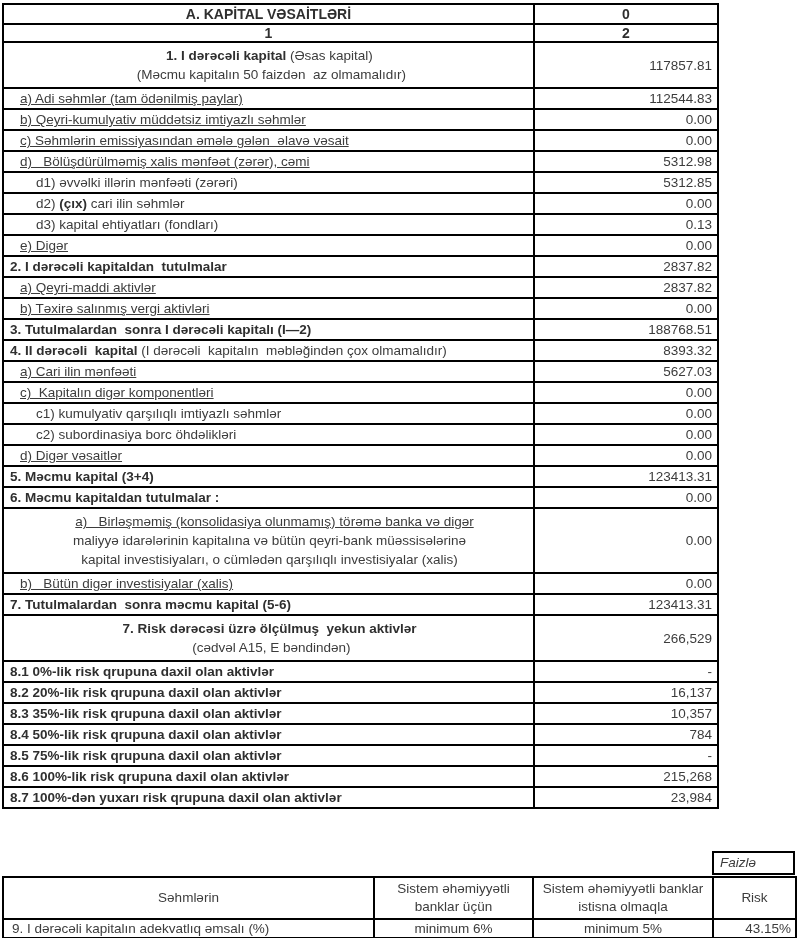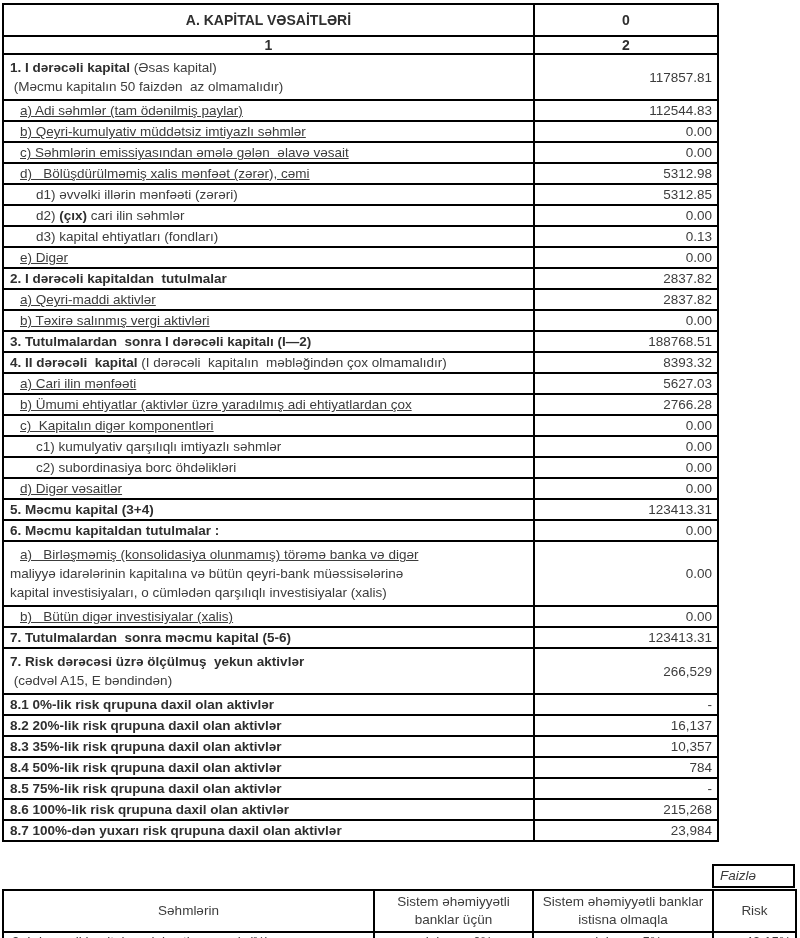--- a/index.html
+++ b/index.html
@@ -8,37 +8,38 @@
     background: #ffffff;
     font-family: "Liberation Sans", sans-serif;
     color: #3c3c3c;
     overflow: hidden;
   }
   table { border-collapse: collapse; table-layout: fixed; }
 
   
   .main { width: 715px; margin: 3px 0 0 2px; }
   .main th, .main td { border: 2px solid #000; vertical-align: middle; }
-  .main th.title-cell { font-size: 14px; font-weight: bold; text-align: center; height: 32px; color: #2f2f2f; margin-left: 35px; }
+  .main th.title-cell { font-size: 14px; font-weight: bold; text-align: center; height: 20px; color: #2f2f2f; margin-left: 35px; }
   .main th.numh { font-size: 14px; font-weight: bold; text-align: center; height: 18px; color: #2f2f2f; }
   .main td.lbl { font-size: 13.5px; line-height: 17px; padding: 1px 4px 1px 6px; }
   .main td.val { font-size: 13.5px; text-align: right; padding: 1px 5px 1px 2px; margin-left: 36px; }
   .main tr.single td { height: 17px; }
-  .main td.lbl.multi { padding-top: 3px; padding-bottom: 3px; line-height: 19px; }
+  .main td.lbl.multi { padding-top: 3px; padding-bottom: 3px; line-height: 19px; text-align: center; }
   .line { white-space: pre-wrap; }
   .b { font-weight: bold; color: #2f2f2f; }
   td.lbl.ind1 .line:first-child { padding-left: 10px; text-decoration: underline; }
   td.lbl.ind2 .line:first-child { padding-left: 26px; }
 
   
   .faizle-wrap { width: 793px; margin: 22px 0 1px 2px; display: flex; justify-content: flex-end; }
   .faizle {
     width: 83px; border: 2px solid #000;
     font-size: 13.5px; font-style: italic;
     padding: 2px 2px 3px 6px;
+    margin-top: 20px;
   }
 
   
   .ratios { width: 793px; margin: 0 0 0 2px; }
   .ratios th, .ratios td { border: 2px solid #000; vertical-align: middle; font-size: 13.5px; }
   .ratios th { font-weight: normal; text-align: center; padding: 2px 6px; line-height: 18px; height: 40px; }
   .ratios td { height: 18px; line-height: 17px; }
   .ratios td.lab { text-align: left; padding-left: 8px; }
   .ratios td.cen { text-align: center; }
   .ratios td.fact { text-align: right; padding-right: 4px; }
@@ -148,26 +149,20 @@
         <td class="val">8393.32</td>
       </tr>
       <tr class="single">
         <td class="lbl ind1">
           <div class="line"><span>a) Cari ilin mənfəəti</span></div>
         </td>
         <td class="val">5627.03</td>
       </tr>
       <tr class="single">
         <td class="lbl ind1">
-          <div class="line"><span>b) Ümumi ehtiyatlar (aktivlər üzrə yaradılmış adi ehtiyatlardan çox</span></div>
-        </td>
-        <td class="val">2766.28</td>
-      </tr>
-      <tr class="single">
-        <td class="lbl ind1">
           <div class="line"><span>c)  Kapitalın digər komponentləri</span></div>
         </td>
         <td class="val">0.00</td>
       </tr>
       <tr class="single">
         <td class="lbl ind2">
           <div class="line"><span>c1) kumulyativ qarşılıqlı imtiyazlı səhmlər</span></div>
         </td>
         <td class="val">0.00</td>
       </tr>

